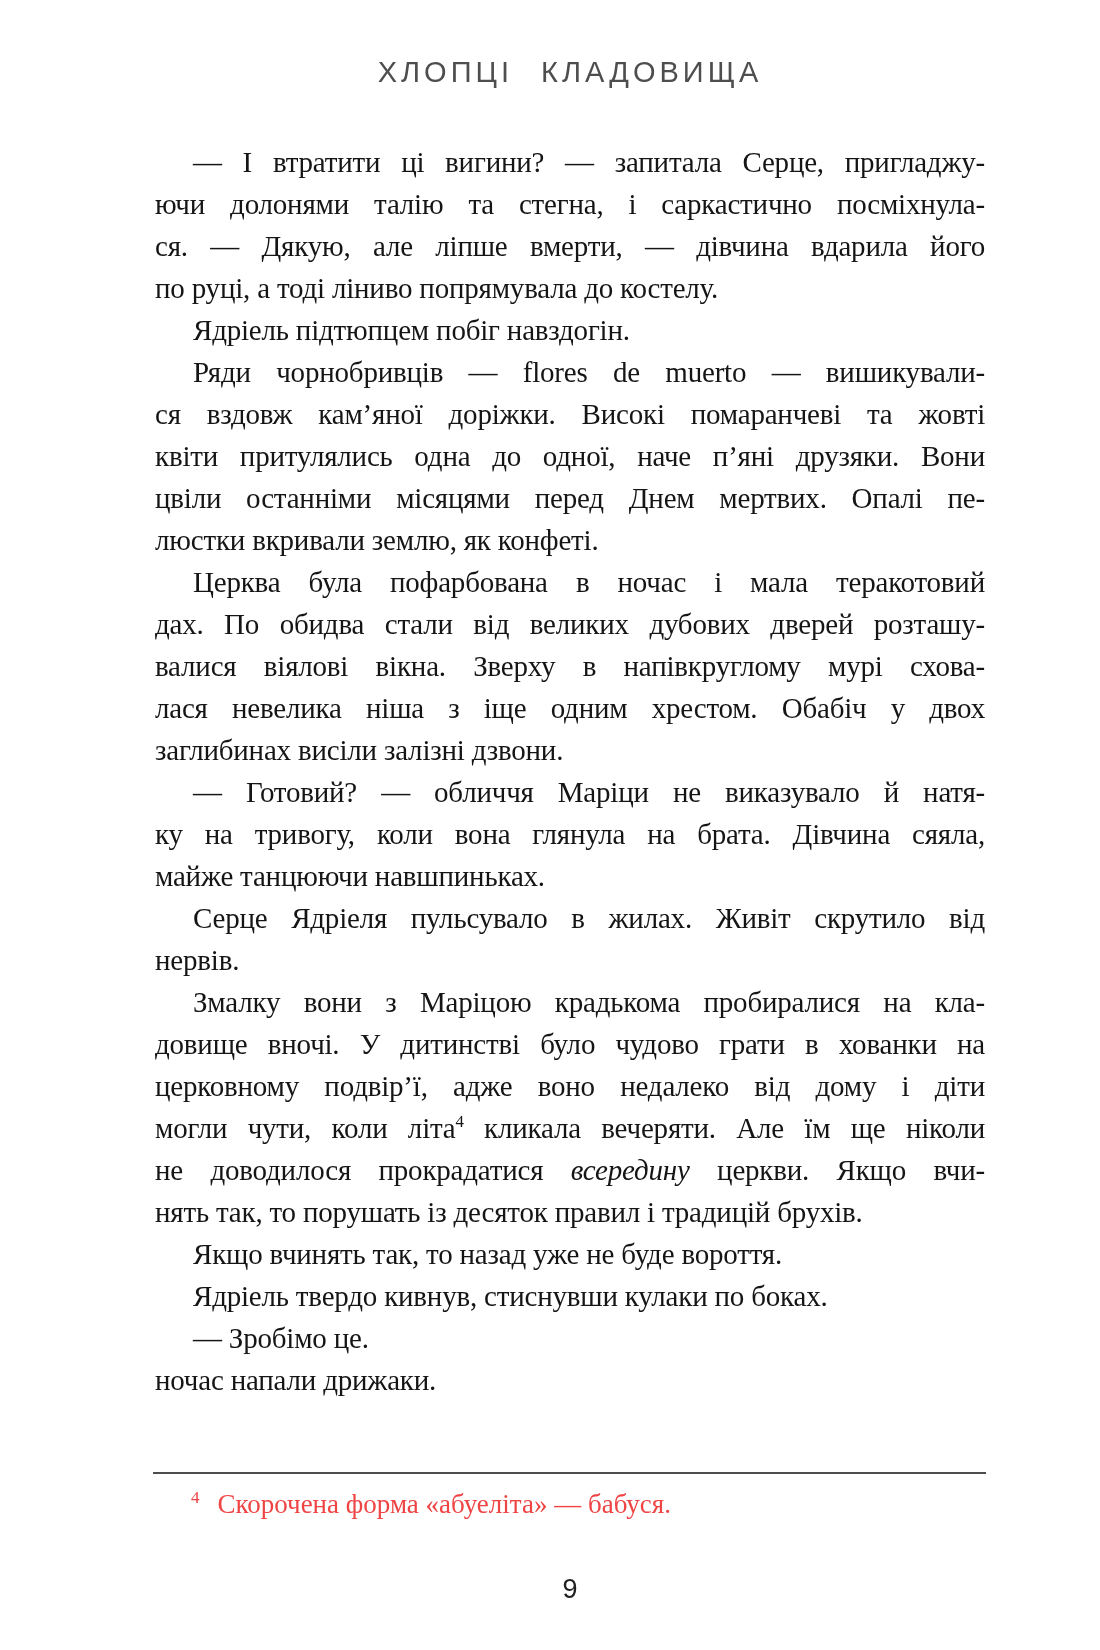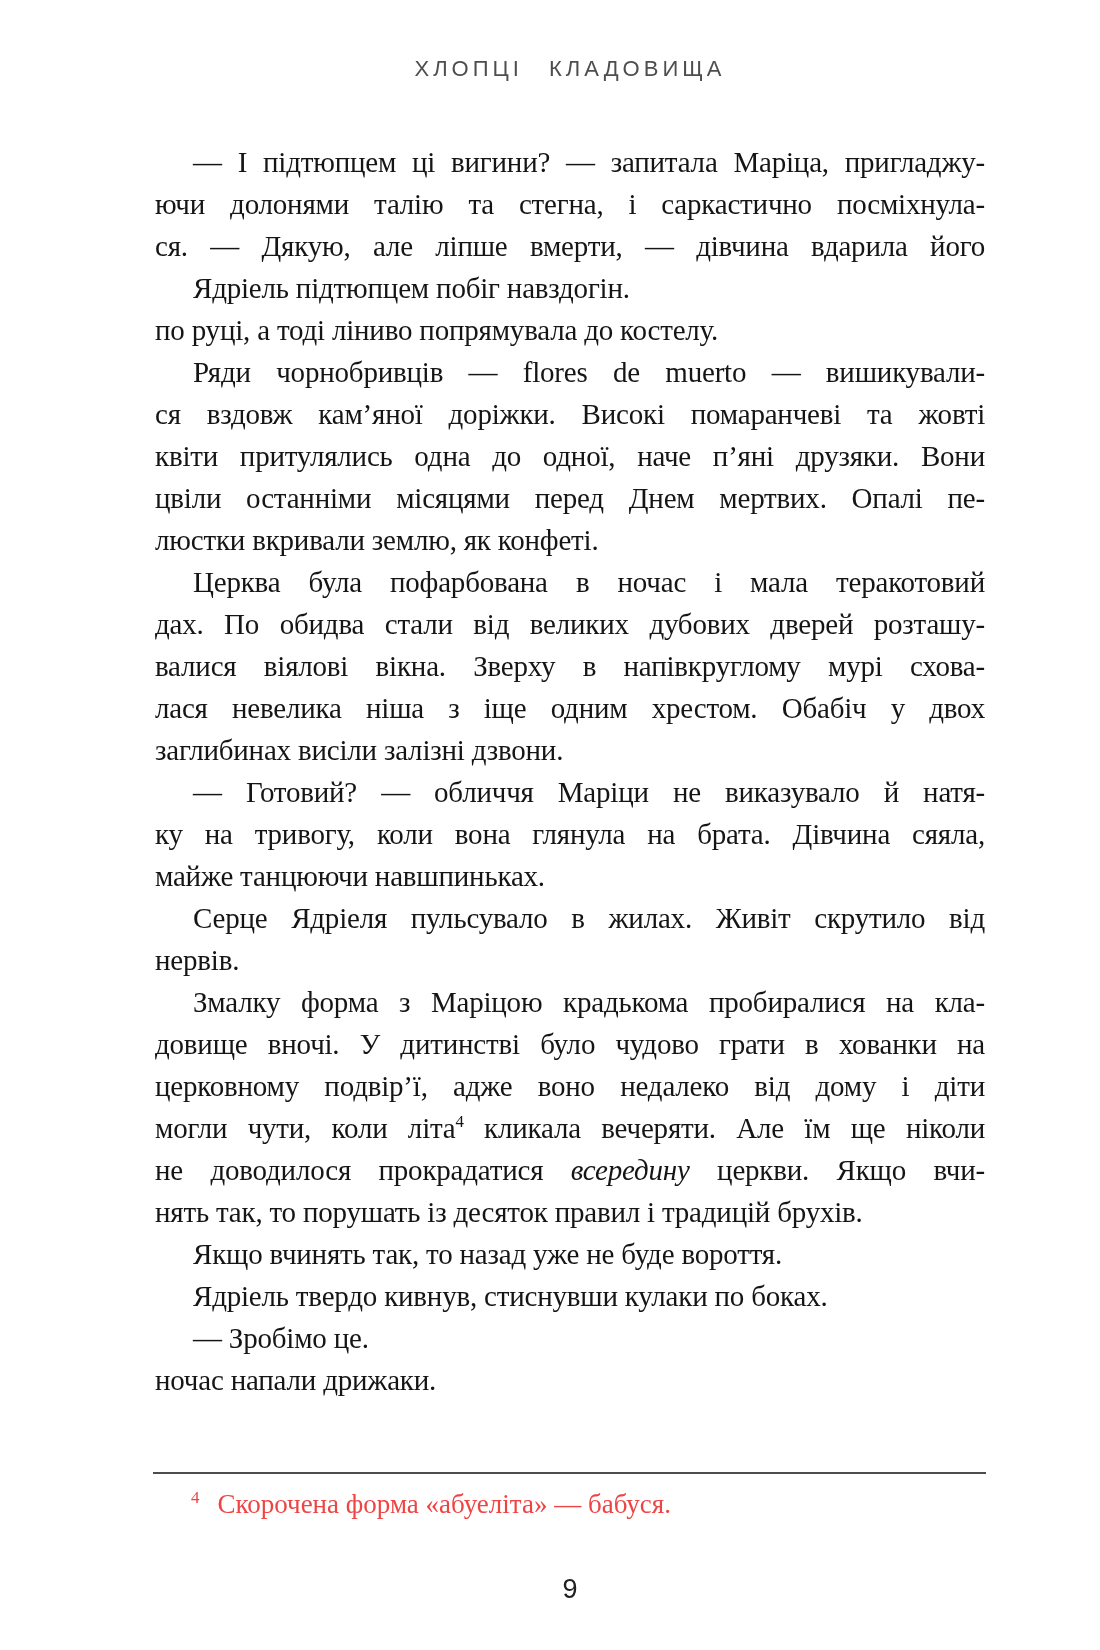--- a/index.html
+++ b/index.html
@@ -13,21 +13,21 @@
     overflow: hidden;
   }
   .running-head {
     position: absolute;
     top: 56px;
     left: 155px;
     width: 830px;
     text-align: center;
     font-family: "Liberation Sans", sans-serif;
     font-weight: 300;
-    font-size: 22px;
+    font-size: 29px;
     letter-spacing: 4px;
     word-spacing: 16px;
     color: #4e4e4e;
   }
   .body-text {
     position: absolute;
     left: 155px;
     top: 141px;
     width: 830px;
     font-size: 29px;
@@ -81,41 +81,41 @@
   }
 </style>
 </head>
 <body>
 
 <div class="page">
 
   <div class="running-head">ХЛОПЦІ КЛАДОВИЩА</div>
 
   <div class="body-text">
-      <div class="line par-first">— І підтюпцем ці вигини? — запитала Маріца, пригладжу-</div>
+      <div class="line par-first">— І втратити ці вигини? — запитала Серце, пригладжу-</div>
       <div class="line">ючи долонями талію та стегна, і саркастично посміхнула-</div>
       <div class="line">ся. — Дякую, але ліпше вмерти, — дівчина вдарила його</div>
+      <div class="line par-last">по руці, а тоді ліниво попрямувала до костелу.</div>
       <div class="line par-first par-last">Ядріель підтюпцем побіг навздогін.</div>
-      <div class="line par-last">по руці, а тоді ліниво попрямувала до костелу.</div>
       <div class="line par-first">Ряди чорнобривців — flores de muerto — вишикували-</div>
       <div class="line">ся вздовж кам’яної доріжки. Високі помаранчеві та жовті</div>
       <div class="line">квіти притулялись одна до одної, наче п’яні друзяки. Вони</div>
       <div class="line">цвіли останніми місяцями перед Днем мертвих. Опалі пе-</div>
       <div class="line par-last">люстки вкривали землю, як конфеті.</div>
       <div class="line par-first">Церква була пофарбована в ночас і мала теракотовий</div>
       <div class="line">дах. По обидва стали від великих дубових дверей розташу-</div>
       <div class="line">валися віялові вікна. Зверху в напівкруглому мурі схова-</div>
       <div class="line">лася невелика ніша з іще одним хрестом. Обабіч у двох</div>
       <div class="line par-last">заглибинах висіли залізні дзвони.</div>
       <div class="line par-first">— Готовий? — обличчя Маріци не виказувало й натя-</div>
       <div class="line">ку на тривогу, коли вона глянула на брата. Дівчина сяяла,</div>
       <div class="line par-last">майже танцюючи навшпиньках.</div>
       <div class="line par-first">Серце Ядріеля пульсувало в жилах. Живіт скрутило від</div>
       <div class="line par-last">нервів.</div>
-      <div class="line par-first">Змалку форма з Маріцою крадькома пробиралися на кла-</div>
+      <div class="line par-first">Змалку вони з Маріцою крадькома пробиралися на кла-</div>
       <div class="line">довище вночі. У дитинстві було чудово грати в хованки на</div>
       <div class="line">церковному подвір’ї, адже воно недалеко від дому і діти</div>
       <div class="line">могли чути, коли літа<sup>4</sup> кликала вечеряти. Але їм ще ніколи</div>
       <div class="line">не доводилося прокрадатися <i>всередину</i> церкви. Якщо вчи-</div>
       <div class="line par-last">нять так, то порушать із десяток правил і традицій брухів.</div>
       <div class="line par-first par-last">Якщо вчинять так, то назад уже не буде вороття.</div>
       <div class="line par-first par-last">Ядріель твердо кивнув, стиснувши кулаки по боках.</div>
       <div class="line par-first par-last">— Зробімо це.</div>
       <div class="line par-last">ночас напали дрижаки.</div>
     </div>

